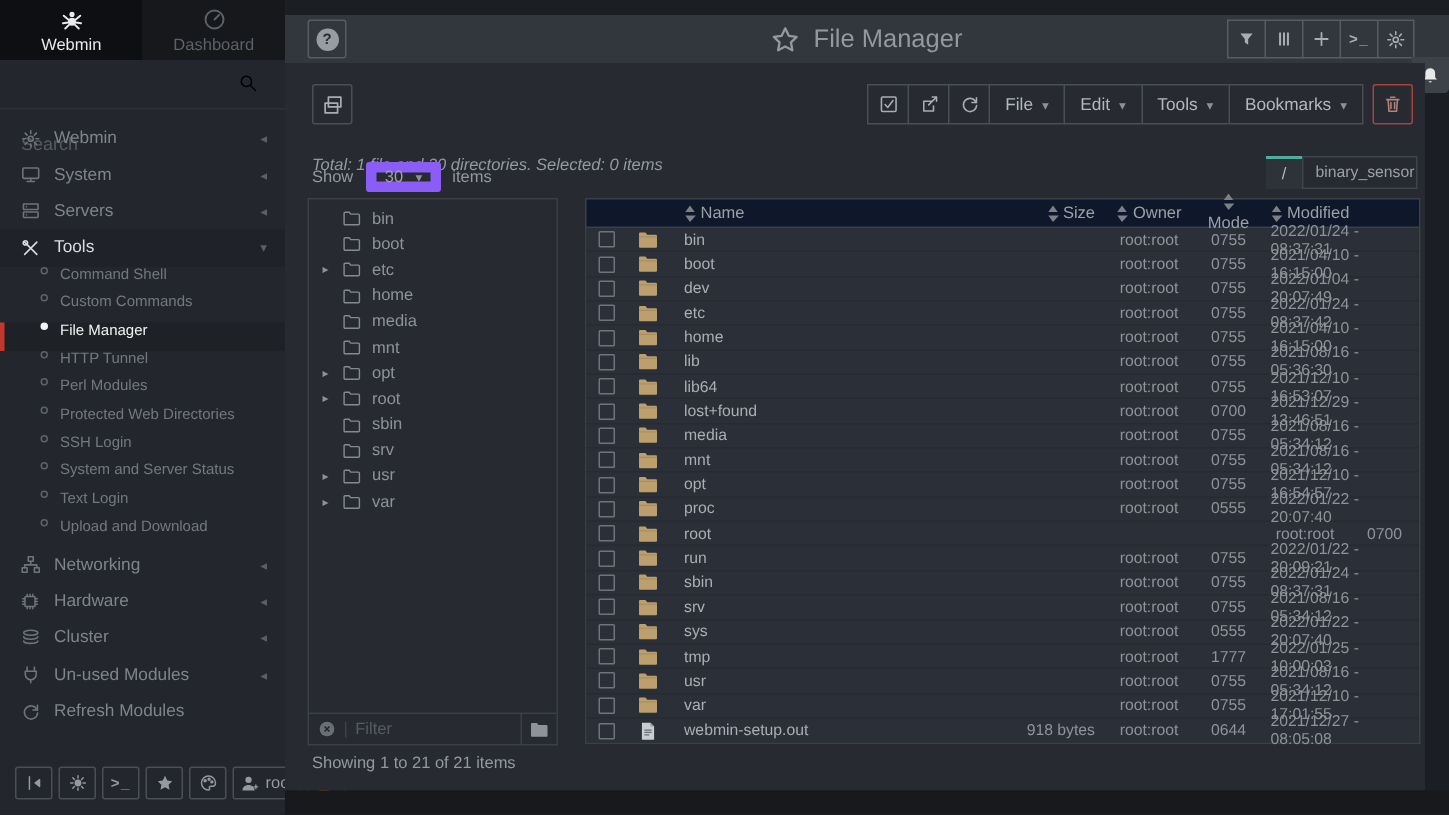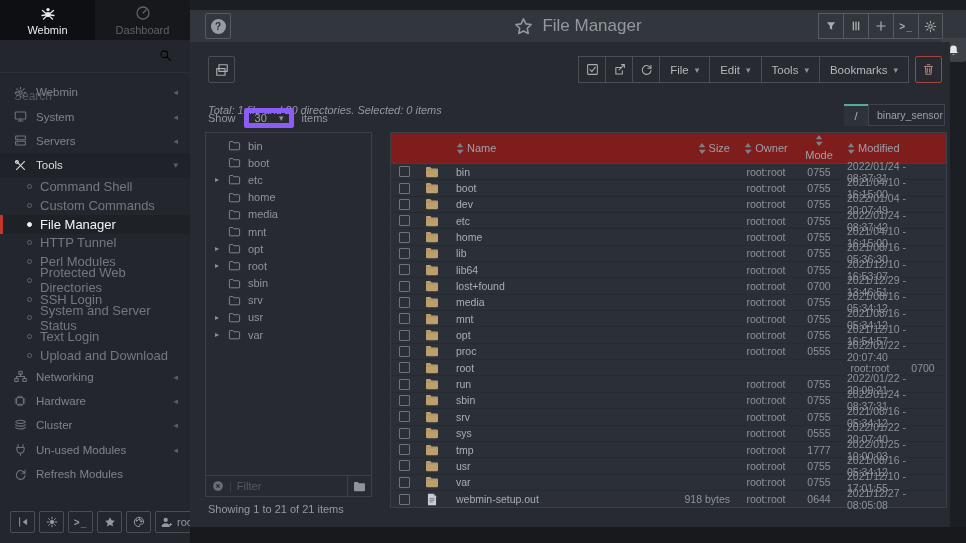--- a/index.html
+++ b/index.html
@@ -16,21 +16,21 @@
   .search-row { position:relative; height:33px; border-bottom:1px solid #2c3138; }
   .search-row .search-text { position:absolute; left:14px; top:9px; font-size:12px; color:#565b61;margin-top:40px; }
   .search-row svg { position:absolute; right:18px; top:9px; }
 
   #side-menu { position:absolute; top:80px; left:0; right:0; }
   .menu-item { position:relative; height:24.4px; display:flex; align-items:center; padding-left:14px; color:#7f848b; font-size:11.5px; cursor:pointer; }
   .menu-item .mi-icon { width:22px; display:flex; align-items:center; color:#6f747b; }
   .menu-item .caret { position:absolute; right:12px; color:#5a5f66; font-size:9px; }
   .menu-item.active-section { background:#1f2228; color:#d9dce0; }
   .menu-item.active-section .mi-icon { color:#d9dce0; }
-  .submenu-item { position:relative; height:18.7px; display:flex; align-items:center; padding-left:40px; font-size:13px; color:#73787f; cursor:pointer; }
+  .submenu-item { position:relative; height:18.7px; display:flex; padding-left:40px; font-size:10px; color:#73787f; cursor:pointer; }
   .submenu-item .bullet { position:absolute; left:27px; width:5px; height:5px; border:1px solid #5e636a; border-radius:50%; }
   .submenu-item.active { color:#f2f4f6; background:#1e2126; border-left:3px solid #c4372e; padding-left:37px; }
   .submenu-item.active .bullet { left:24px; background:#f2f4f6; border-color:#f2f4f6; }
 
   #side-footer { position:absolute; left:10px; bottom:10px; display:flex; gap:4px; }
   .sf-btn { height:22px; min-width:25px; border:1px solid #4a4f55; border-radius:2px; display:flex; align-items:center; justify-content:center; color:#9599a0; cursor:pointer; padding:0 4px; gap:4px; font-size:11px; }
   .sf-btn.logout { color:#e8443a; }
 
   
   #main { position:absolute; left:190px; top:0; width:776px; height:543px; }
@@ -50,42 +50,42 @@
   #toolbar-right { position:absolute; right:8px; top:14px; display:flex; align-items:center; }
   .tb-group { display:flex; height:27px; }
   .tb-btn { height:27px; border:1px solid #4a4f55; border-right:none; display:flex; align-items:center; justify-content:center; color:#b4b8bd; font-size:11.5px; padding:0 10px; gap:6px; cursor:pointer; }
   .tb-btn.icon-only { width:27px; padding:0; color:#a9adb2; }
   .tb-btn:last-child { border-right:1px solid #4a4f55; }
   .tb-caret { color:#8d9196; font-size:9px; }
   #trash-btn { width:27px; height:27px; margin-left:6px; border:1px solid #a2453e; border-radius:2px; display:flex; align-items:center; justify-content:center; color:#b2827c; cursor:pointer; }
 
   #summary { position:absolute; left:18px; top:62px; font-size:11px; color:#9499a0;font-style:italic; }
   #show-row { position:absolute; left:18px; top:66px; display:flex; align-items:center; gap:8px; font-size:11px; color:#9499a0; }
-  #show-select { width:50px; height:20px; border:5px solid #8b5cf6; border-radius:2px; display:flex; align-items:center; padding:0 6px; color:#9ba0a6; cursor:pointer; position:relative; }
+  #show-select { width:50px; height:20px; border:7px solid #8b5cf6; border-radius:2px; display:flex; align-items:center; padding:0 6px; color:#9ba0a6; cursor:pointer; position:relative; }
   #show-select .tb-caret { position:absolute; right:5px; }
   #path-group { position:absolute; right:5px; top:62px; display:flex; }
   #path-root { width:24px; height:22px; background:#2e333a; border-top:2px solid #4caf9e; display:flex; align-items:center; justify-content:center; color:#b3b7bc; font-size:11px; cursor:pointer; }
   #path-filter { width:77px; height:22px; border:1px solid #3e444b; display:flex; align-items:center; padding-left:8px; color:#9ba0a6; font-size:10.5px; cursor:text; }
 
   
   #tree-panel { position:absolute; left:15px; top:90px; width:167px; height:365px; border:1px solid #3a4046; }
   #tree-list { position:absolute; top:4px; left:0; right:0; }
   .tree-item { height:17.2px; display:flex; align-items:center; font-size:11px; color:#8e939a; cursor:pointer; position:relative; }
   .tree-item .t-caret { position:absolute; left:9px; font-size:8px; color:#8d9299; }
   .tree-item .t-folder { position:absolute; left:22px; display:flex; color:#858a91; }
   .tree-item .t-label { margin-left:42px; }
   #tree-filter { position:absolute; left:0; right:0; bottom:0; height:21px; border-top:1px solid #3a4046; display:flex; align-items:center; }
   #tree-filter .clear-ic { margin:0 5px 0 6px; display:flex; }
   #tree-filter .sep { color:#3e444b; font-size:11px; margin-right:5px; }
   #tree-filter .ph { flex:1; font-size:11px; color:#565b61; }
   #tree-filter .dir-btn { width:24px; height:100%; border-left:1px solid #3a4046; display:flex; align-items:center; justify-content:center; color:#8e939a; cursor:pointer; }
 
   
   #table-panel { position:absolute; left:200px; top:90px; width:557px; }
-  #thead { display:flex; height:32px; background:#7f1d1d; border:1px solid #3a4046; align-items:center; font-size:11px; color:#9ba1a8; }
+  #thead { display:flex; height:20px; background:#0f172a; border:1px solid #3a4046; align-items:center; font-size:11px; color:#9ba1a8; }
   .hc { display:flex; align-items:center; gap:3px; }
   .col-cb { width:26px; justify-content:center; }
   .col-ic { width:30px; justify-content:center; }
   .col-name { flex:1; padding-left:9px; }
   .col-size { width:110px; justify-content:flex-end; padding-right:6px; }
   .col-owner { width:60px; justify-content:center; }
   .col-mode { width:46px; justify-content:center;flex-direction:column; }
   .col-mod { width:104px; padding-left:5px; }
   #tbody { border:1px solid #3a4046; border-top:none; }
   .trow { display:flex; height:16.35px; align-items:center; background:#2b3038; border-bottom:1px solid #262b31; font-size:10.5px; color:#8e939a; cursor:pointer; }

